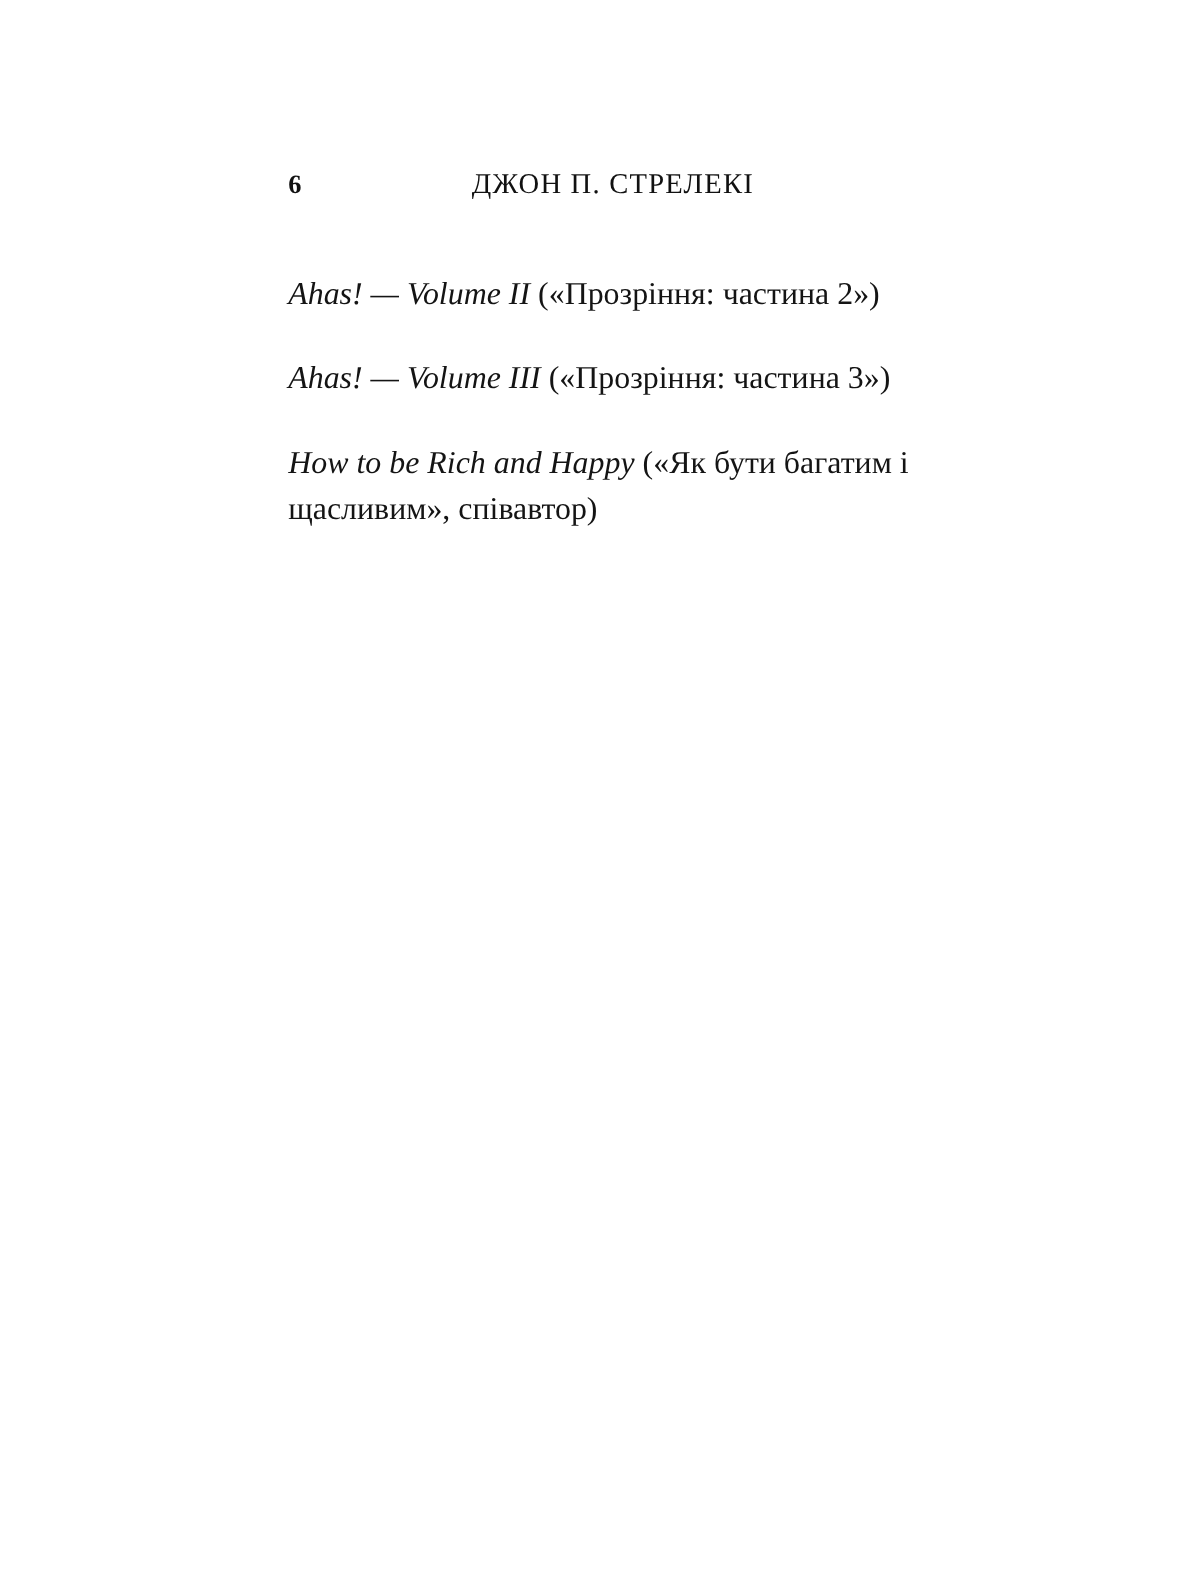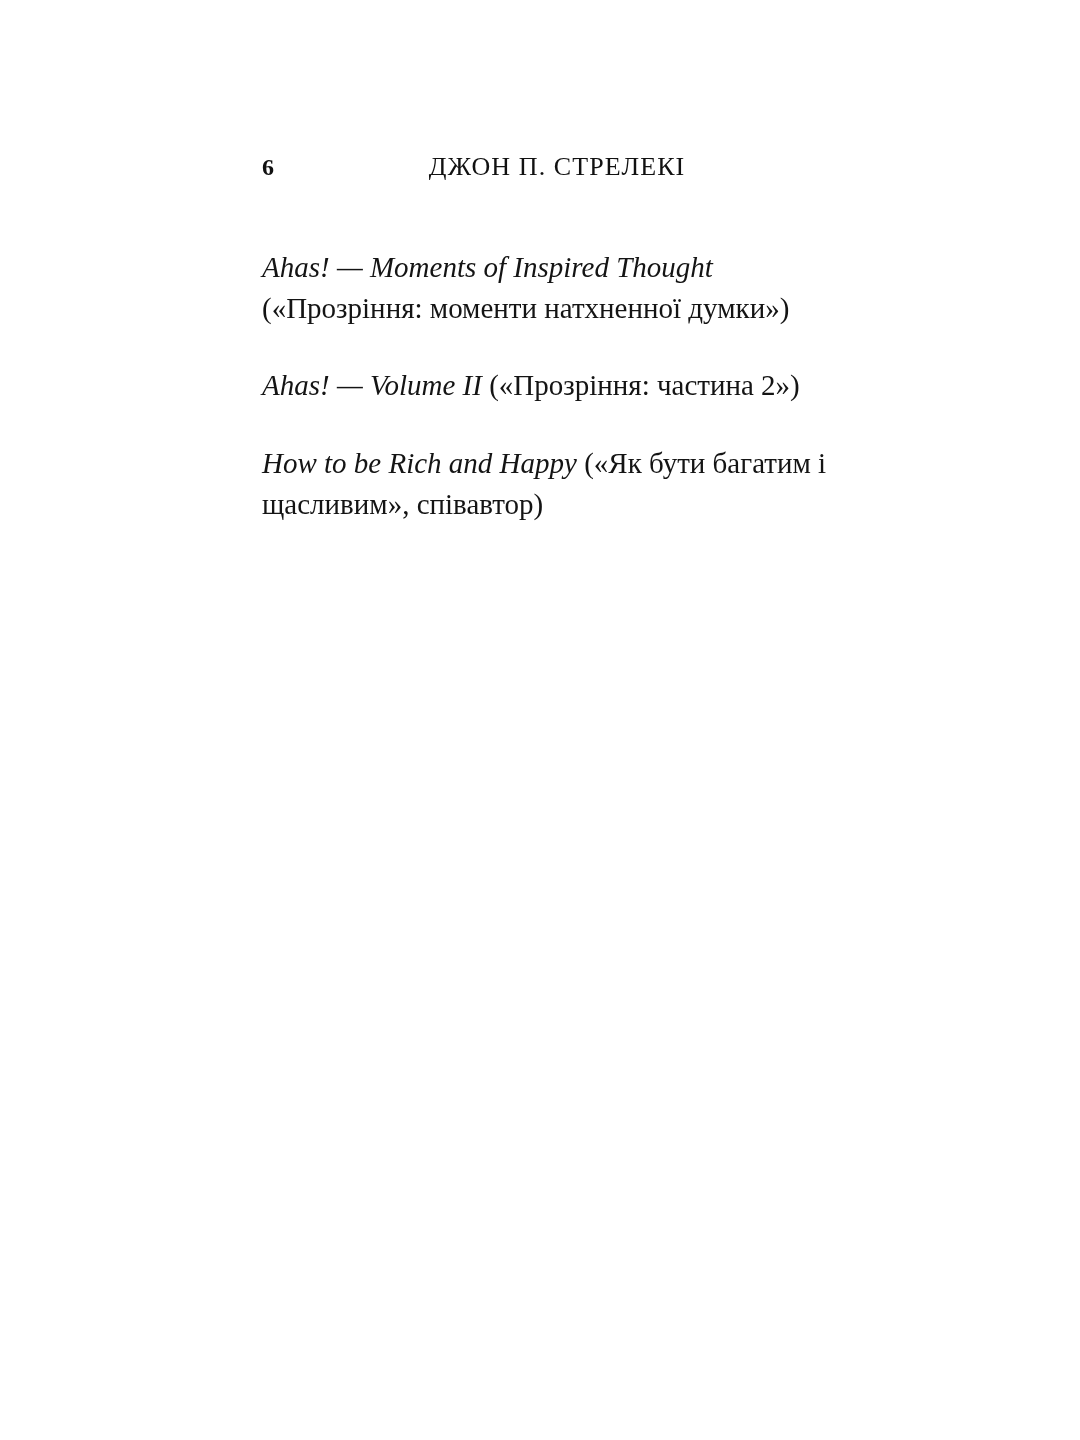--- a/index.html
+++ b/index.html
@@ -78,28 +78,28 @@
 
 <div class="page">
 
   <div class="running-head">
     <span class="folio">6</span>
     <span class="author-line">ДЖОН П. СТРЕЛЕКІ</span>
   </div>
 
   <div class="body-block">
 
-    <p class="entry">
-      <span class="title-en">Ahas! — Moments of Inspired Thought</span><span class="title-uk"> («Прозріння: моменти натхненної думки»)</span>
-    </p>
 
     <p class="entry">
       <span class="title-en">Ahas! — Volume II</span><span class="title-uk"> («Прозріння: частина 2»)</span>
     </p>
 
+    <p class="entry">
+      <span class="title-en">Ahas! — Volume III</span><span class="title-uk"> («Прозріння: частина 3»)</span>
+    </p>
 
 
     <p class="entry">
       <span class="title-en">How to be Rich and Happy</span><span class="title-uk"> («Як бути багатим і щасливим», співавтор)</span>
     </p>
 
   </div>
 </div>
 
 </body></html>

